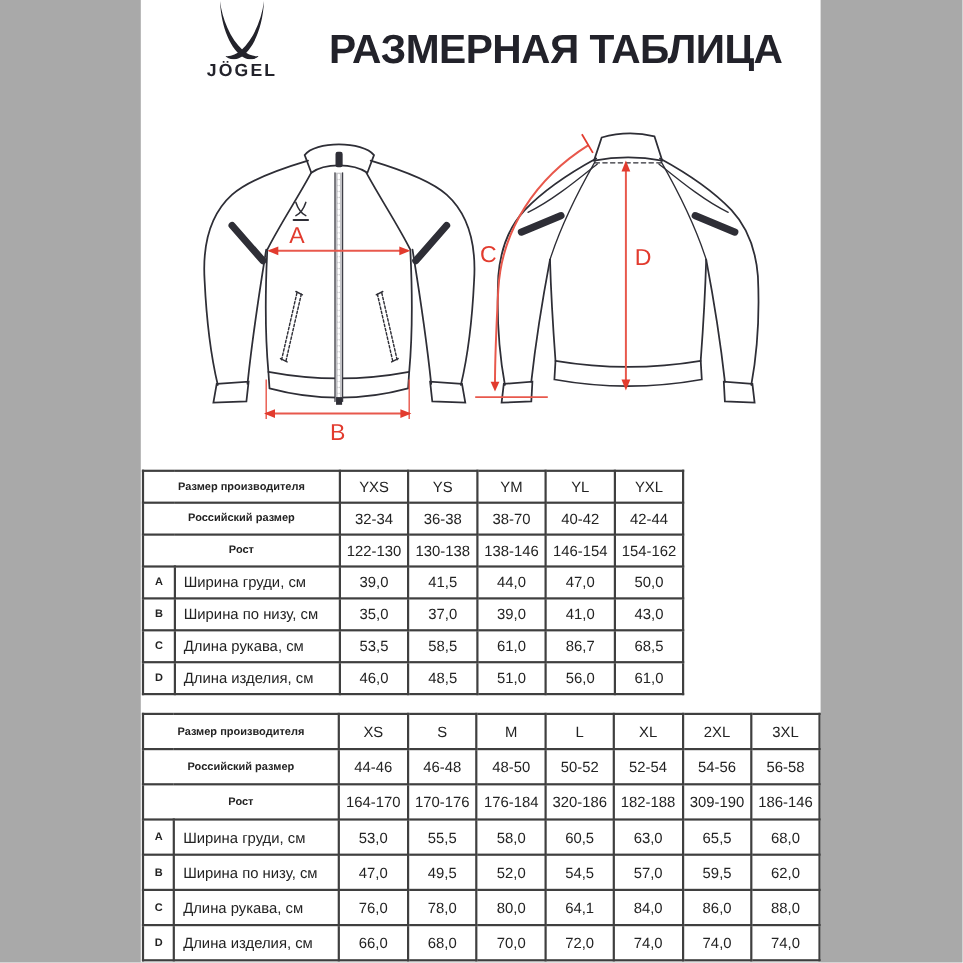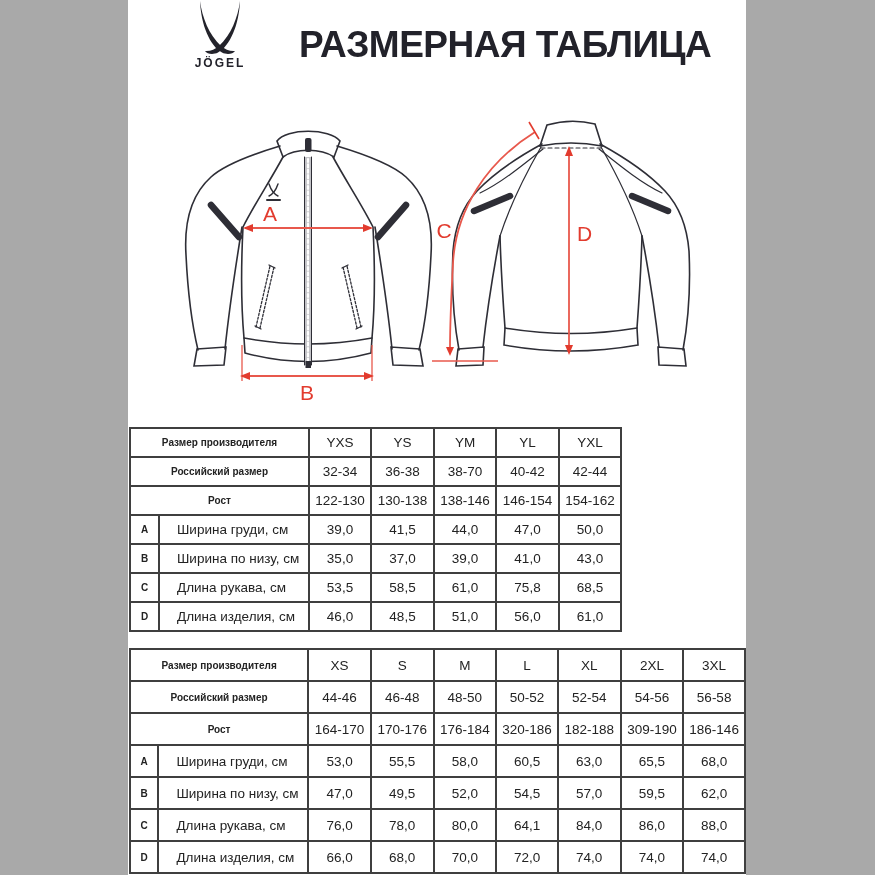--- a/index.html
+++ b/index.html
@@ -10,21 +10,21 @@
     color:#232323;
   }
   .panel{
     position:absolute;left:128px;top:0;width:618px;height:875px;
     background:#ffffff;
   }
   
   .brand{position:absolute;left:49px;top:1px;width:86px;text-align:center;}
   .brand svg{display:block;margin:0 auto;}
   .brand-word{
-    margin-top:2px;font-weight:700;font-size:12px;letter-spacing:2px;
+    margin-top:2px;font-weight:700;font-size:16px;letter-spacing:2px;
     color:#23232b;white-space:nowrap;
   }
   .title{
     position:absolute;left:154px;top:9px;margin:17px;
     font-size:37px;line-height:38px;font-weight:700;letter-spacing:-0.5px;
     color:#22222a;white-space:nowrap;
   }
   
   .jacket{position:absolute;}
   .jacket.front{left:37px;top:105px;}
@@ -39,21 +39,21 @@
   }
   .t1{top:427px;}
   .t2{top:648px;}
   th,td{
     border:2px solid #3f3f3f;text-align:center;vertical-align:middle;
     padding:0;font-weight:400;font-size:13.5px;white-space:nowrap;color:#232323;
   }
   .t1 th,.t1 td{height:27px;}
   .t2 th,.t2 td{height:30px;}
   th.lbl,th.ltr{font-weight:700;font-size:10px;}
-  td.nm{text-align:left;padding-left:17px;}
+  td.nm{text-align:left;padding-left:7px;}
 </style>
 </head>
 <body>
 
 <div class="panel">
 
   <div class="brand">
     <svg width="46" height="53" viewBox="0 0 46 53">
       <g fill="#23232b">
         <path d="M3,0 C5,16 12,34 24,45 C28,48.5 33,50.5 38,50 C36,53 30,54 25,51.5 C13,45 4,24 3,0 Z"></path>
@@ -223,21 +223,21 @@
           <td>39,0</td>
           <td>41,0</td>
           <td>43,0</td>
         </tr>
         <tr>
           <th class="ltr">C</th>
           <td class="nm">Длина рукава, см</td>
           <td>53,5</td>
           <td>58,5</td>
           <td>61,0</td>
-          <td>75,8</td>
+          <td>86,7</td>
           <td>68,5</td>
         </tr>
         <tr>
           <th class="ltr">D</th>
           <td class="nm">Длина изделия, см</td>
           <td>46,0</td>
           <td>48,5</td>
           <td>51,0</td>
           <td>56,0</td>
           <td>61,0</td>

